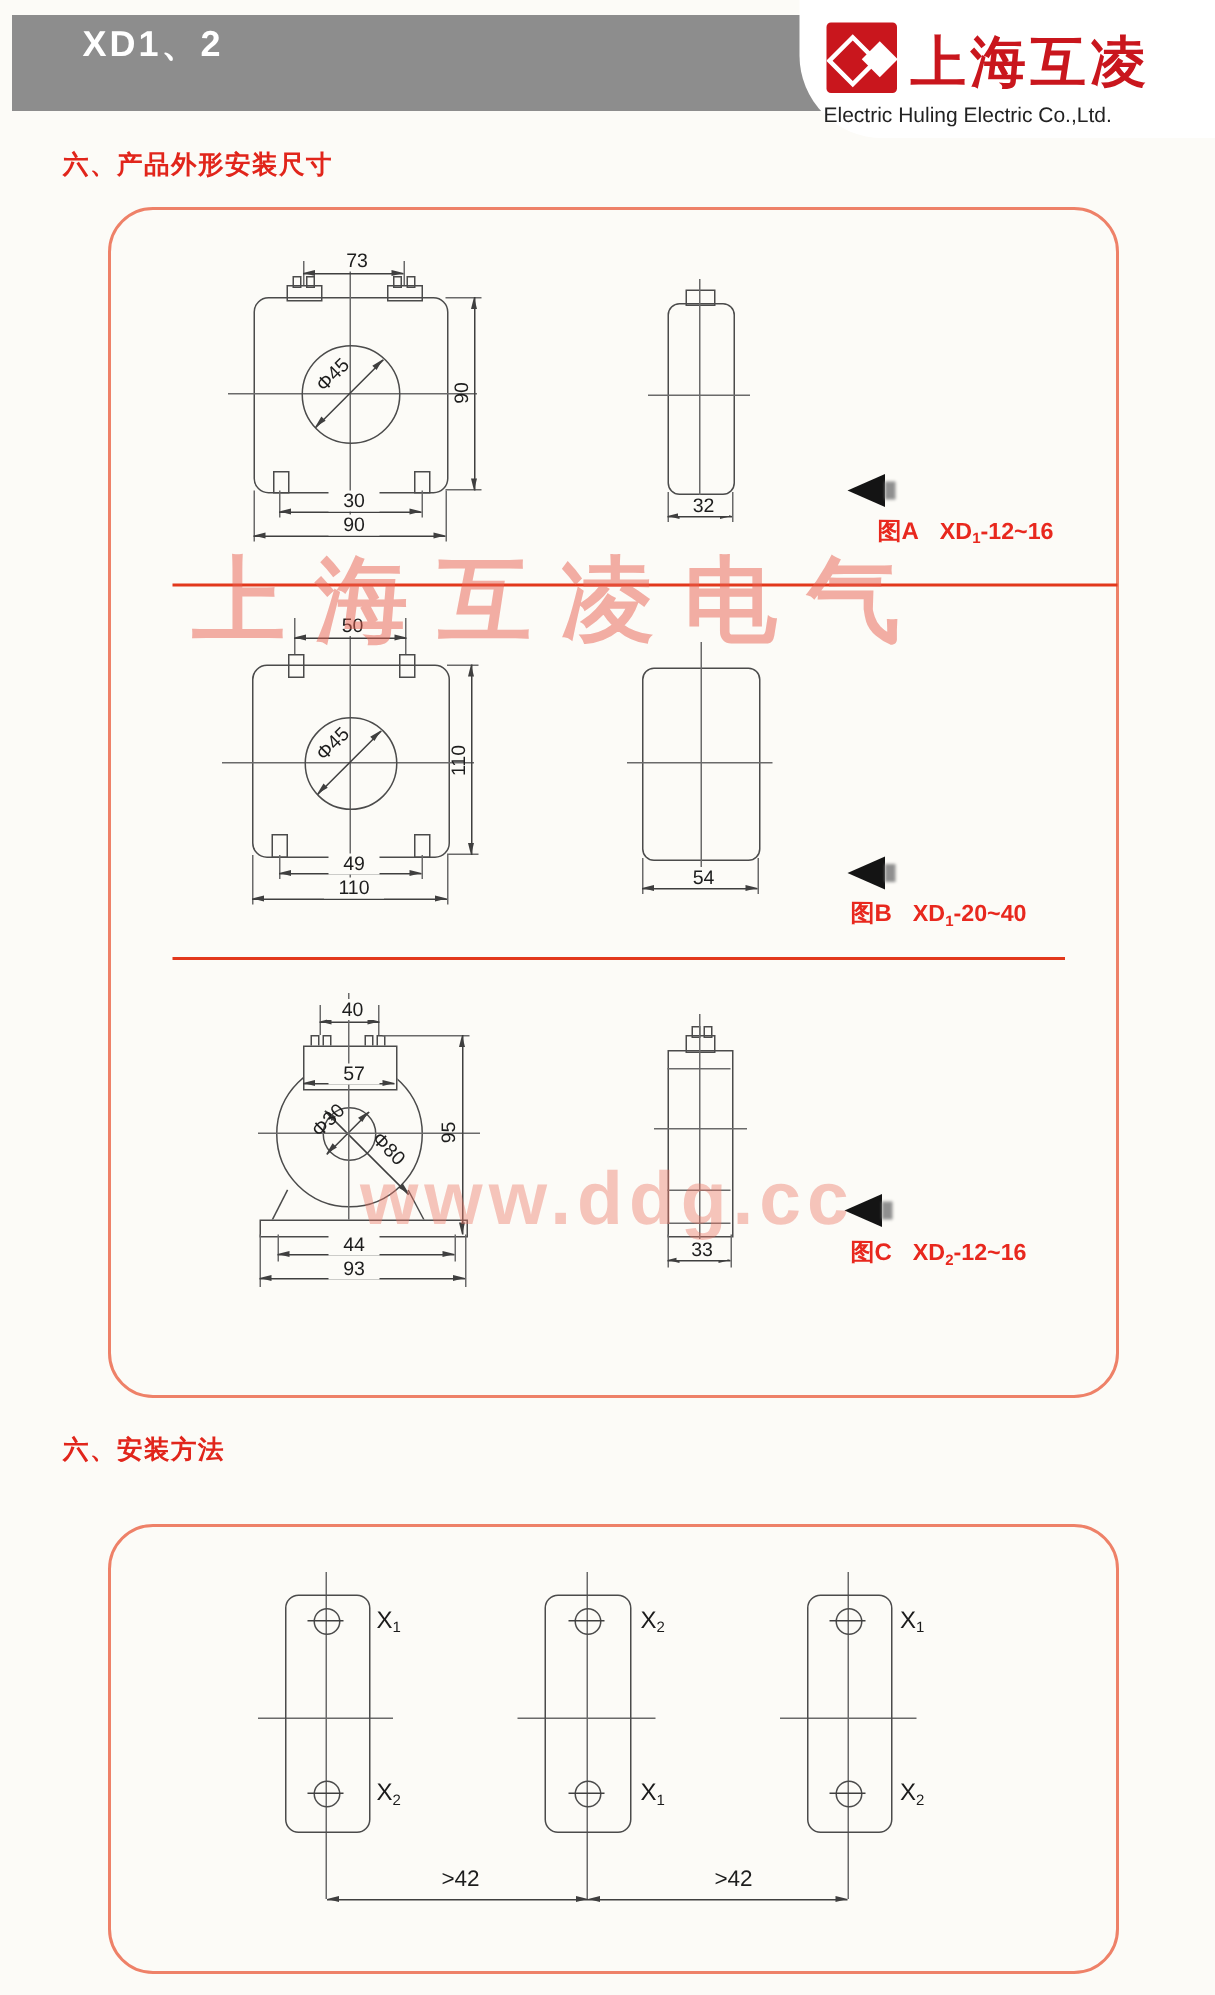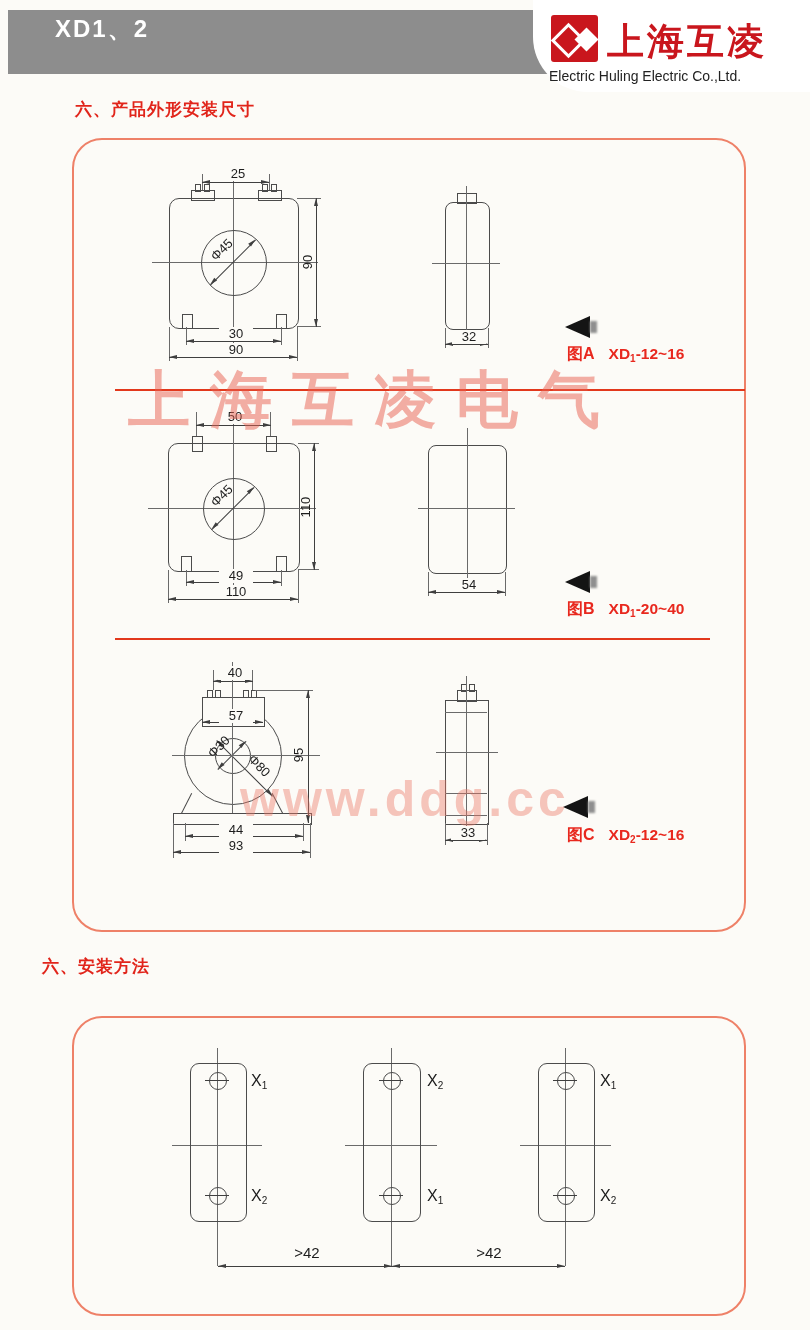--- a/index.html
+++ b/index.html
@@ -51,42 +51,42 @@
   <div class="hmodel">XD1、2</div>
   <div class="lpanel">
     <div class="lsq" style="left:18px;top:15px;">
       <span class="dmo"></span>
       <span class="dms"></span>
     </div>
   </div>
   <div class="bcn">上海互凌</div>
   <div class="ben">Electric Huling Electric Co.,Ltd.</div>
 
-  <div class="stitle" style="left:42px;top:98px;margin-left:33px;">六、产品外形安装尺寸</div>
+  <div class="stitle" style="left:42px;top:98px;">六、产品外形安装尺寸</div>
 
   <div class="rbox" style="left:72px;top:138px;width:670px;height:790px;"></div>
 
   <div class="ol" style="left:169px;top:198px;width:128px;height:129px;border-radius:10px;"></div>
   <div class="ol" style="left:191px;top:190px;width:22px;height:9px;"></div>
   <div class="ol" style="left:195px;top:184px;width:4px;height:6px;"></div>
   <div class="ol" style="left:204px;top:184px;width:4px;height:6px;"></div>
   <div class="ol" style="left:258px;top:190px;width:22px;height:9px;"></div>
   <div class="ol" style="left:262px;top:184px;width:4px;height:6px;"></div>
   <div class="ol" style="left:271px;top:184px;width:4px;height:6px;"></div>
   <div class="ol" style="left:182px;top:314px;width:9px;height:13px;"></div>
   <div class="ol" style="left:276px;top:314px;width:9px;height:13px;"></div>
   <div class="vl" style="left:233px;top:170px;height:182px;"></div>
   <div class="hl" style="left:152px;top:262px;width:166px;"></div>
   <div class="ol" style="left:201px;top:230px;width:64px;height:64px;border-radius:50%;"></div>
   <div class="dimh" style="left:201px;top:262px;width:64px;transform:rotate(-45deg);"></div>
   <div class="dim r45" style="left:202px;top:243px;width:36px;background:transparent;">Φ45</div>
   <div class="vl" style="left:202px;top:174px;height:16px;"></div>
   <div class="vl" style="left:269px;top:174px;height:16px;"></div>
   <div class="dimh" style="left:202px;top:182px;width:67px;"></div>
-  <div class="dim" style="left:221px;top:167px;width:30px;">25</div>
+  <div class="dim" style="left:221px;top:167px;width:30px;">73</div>
   <div class="hl" style="left:297px;top:198px;width:24px;"></div>
   <div class="hl" style="left:297px;top:326px;width:24px;"></div>
   <div class="dimv" style="left:316px;top:198px;height:129px;"></div>
   <div class="dim rot" style="left:291px;top:255px;width:30px;background:transparent;">90</div>
   <div class="vl" style="left:186px;top:327px;height:18px;"></div>
   <div class="vl" style="left:281px;top:327px;height:18px;"></div>
   <div class="dimh" style="left:186px;top:341px;width:95px;"></div>
   <div class="dim" style="left:219px;top:327px;width:30px;">30</div>
   <div class="vl" style="left:169px;top:327px;height:34px;"></div>
   <div class="vl" style="left:297px;top:327px;height:34px;"></div>
@@ -96,21 +96,21 @@
   <div class="ol" style="left:445px;top:202px;width:43px;height:126px;border-radius:8px;"></div>
   <div class="ol" style="left:457px;top:193px;width:18px;height:9px;"></div>
   <div class="vl" style="left:466px;top:186px;height:158px;"></div>
   <div class="hl" style="left:432px;top:263px;width:68px;"></div>
   <div class="vl" style="left:445px;top:328px;height:20px;"></div>
   <div class="vl" style="left:488px;top:328px;height:20px;"></div>
   <div class="dimh" style="left:445px;top:344px;width:43px;"></div>
   <div class="dim" style="left:452px;top:330px;width:30px;">32</div>
   <div class="arr" style="left:565px;top:316px;"></div>
   <div class="tail" style="left:590px;top:321px;width:7px;height:12px;"></div>
-  <div class="cap" style="left:567px;top:344px;text-align:center;">
+  <div class="cap" style="left:585px;top:344px;text-align:center;">
     <span>图A</span><span class="capm"><span>XD</span><span class="sub">1</span><span>-12~16</span></span>
   </div>
 
   <div class="divider" style="left:115px;top:389px;width:630px;"></div>
   <div class="wm" style="left:128px;top:358px;font-size:62px;letter-spacing:20px;">上海互凌电气</div>
 
   <div class="ol" style="left:168px;top:443px;width:130px;height:127px;border-radius:10px;"></div>
   <div class="ol" style="left:192px;top:436px;width:9px;height:14px;"></div>
   <div class="ol" style="left:266px;top:436px;width:9px;height:14px;"></div>
   <div class="ol" style="left:181px;top:556px;width:9px;height:14px;"></div>

